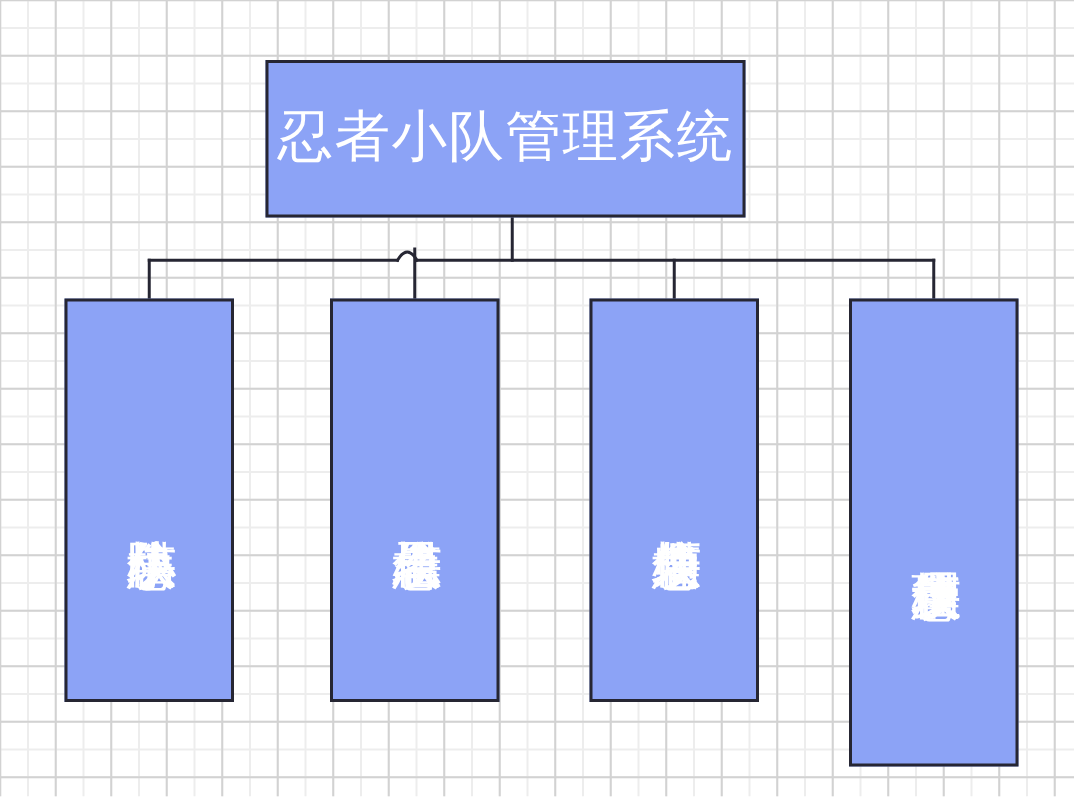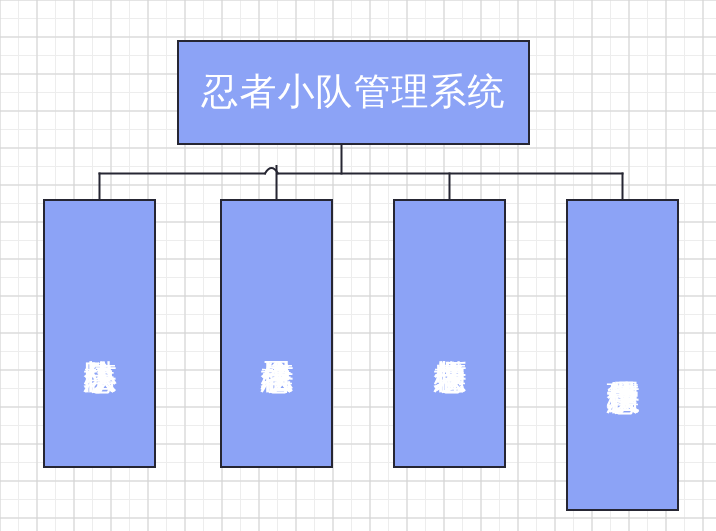--- a/index.html
+++ b/index.html
@@ -47,21 +47,21 @@
     border: 2px solid #262633;
     display: flex;
     align-items: center;
     justify-content: center;
     color: #ffffff;
   }
 
   .node-root {
     left: 177px;
     top: 40px;
-    width: 353px;
+    width: 320px;
     height: 105px;
   }
   .node-root .label {
     font-size: 37px;
     line-height: 1.1;
     letter-spacing: 1px;
     white-space: nowrap;
   }
 
   .node-child {

